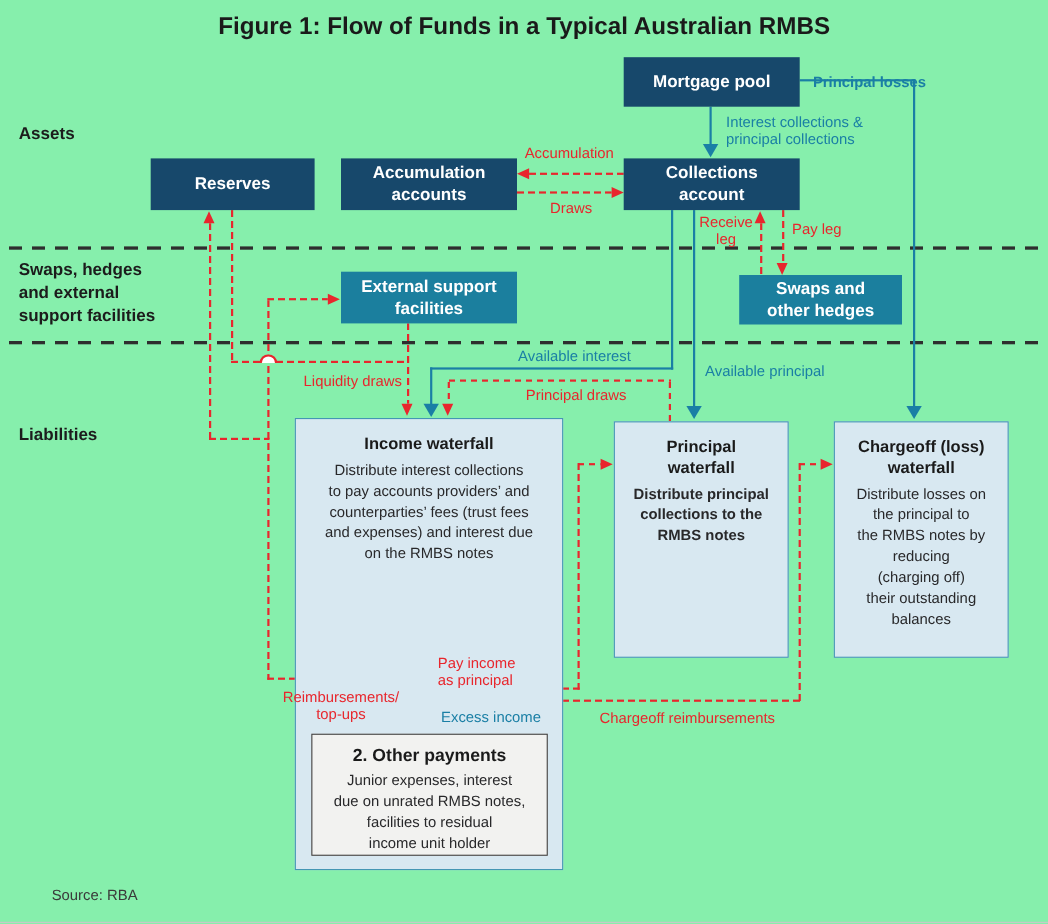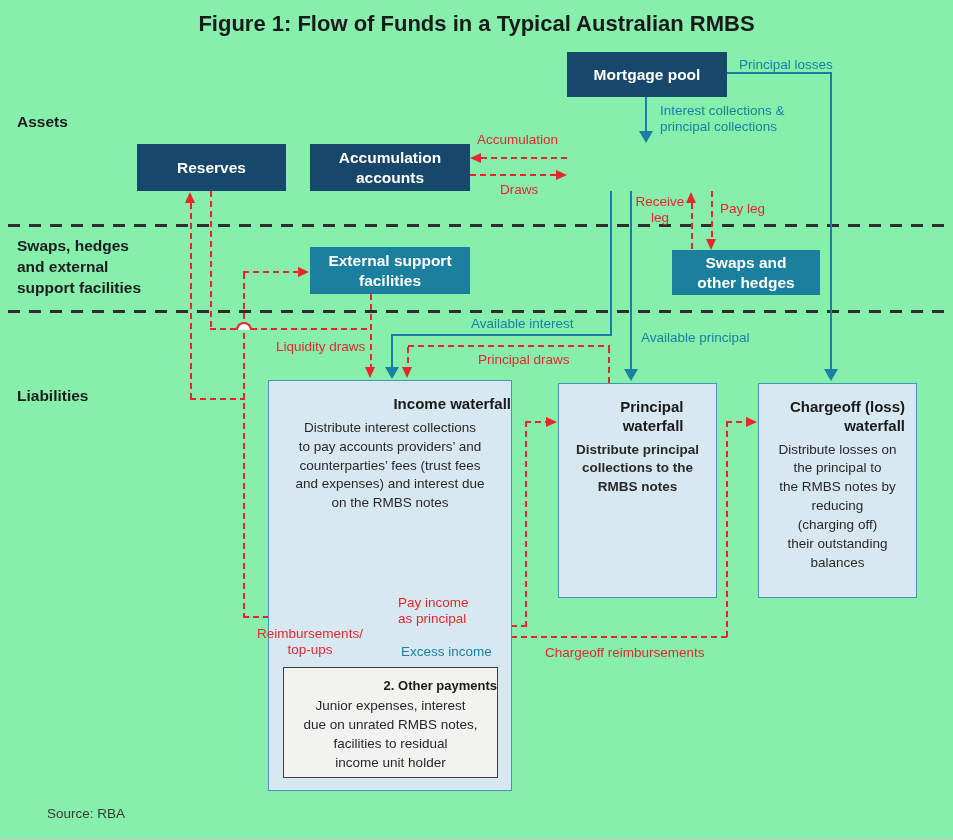--- a/index.html
+++ b/index.html
@@ -11,21 +11,21 @@
   .sep{position:absolute;left:8px;width:937px;height:3px;
        background:repeating-linear-gradient(90deg,#2e2e2e 0 12px,transparent 12px 21px);}
   
   .box-navy,.box-teal{position:absolute;display:flex;align-items:center;justify-content:center;
        text-align:center;color:#ffffff;font-weight:bold;font-size:15.5px;line-height:1.25;}
   .box-navy{background:#17486b;}
   .box-teal{background:#1b7f9e;}
   
   .wf{position:absolute;background:#d8e8f1;border:1.5px solid #4496b4;box-sizing:border-box;
       text-align:center;}
-  .wf-title{font-weight:bold;font-size:15px;color:#1a1a1a;line-height:1.25;margin:0 auto 5px auto;text-align:right;}
+  .wf-title{font-weight:bold;font-size:15px;color:#1a1a1a;line-height:1.25;margin:0 auto 5px auto;}
   .wf-body{font-size:13.5px;color:#28282a;line-height:1.4;margin:0 auto;}
   .inner-box{position:absolute;box-sizing:border-box;text-align:center;}
   .inner-required{background:#fbe9dc;border:2px solid #e8262d;}
   .inner-other{background:#f2f2f0;border:1.5px solid #3f3f3f;}
   .ln{display:block;}
   
   .bl{position:absolute;background:#1a7fa5;}           
   .rh{position:absolute;height:2px;background:repeating-linear-gradient(90deg,#e8262d 0 6px,transparent 6px 10px);}
   .rv{position:absolute;width:2px;background:repeating-linear-gradient(180deg,#e8262d 0 6px,transparent 6px 10px);}
   .hop{position:absolute;width:16px;height:8px;border:2px solid #e8262d;border-bottom:none;
@@ -132,20 +132,26 @@
 
   <div class="box-navy" style="left:137px;top:144px;width:149px;height:47px;">Reserves</div>
 
   <div class="box-navy" style="left:310px;top:144px;width:160px;height:47px;">
     <div>
         <span class="ln">Accumulation</span>
         <span class="ln">accounts</span>
       </div>
   </div>
 
+  <div class="box-navy" style="left:567px;top:144px;width:160px;height:47px;">
+    <div>
+        <span class="ln">Collections</span>
+        <span class="ln">account</span>
+      </div>
+  </div>
 
   <div class="box-teal" style="left:310px;top:247px;width:160px;height:47px;">
     <div>
         <span class="ln">External support</span>
         <span class="ln">facilities</span>
       </div>
   </div>
 
   <div class="box-teal" style="left:672px;top:250px;width:148px;height:45px;">
     <div>
@@ -160,21 +166,21 @@
       <span class="ln">Distribute interest collections</span>
       <span class="ln">to pay accounts providers’ and</span>
       <span class="ln">counterparties’ fees (trust fees</span>
       <span class="ln">and expenses) and interest due</span>
       <span class="ln">on the RMBS notes</span>
     </div>
   </div>
 
 
   <div class="inner-box inner-other" style="left:283px;top:667px;width:215px;height:111px;padding-top:10px;">
-    <div class="wf-title" style="font-size:13px;margin-bottom:3px;">2. Other payments</div>
+    <div class="wf-title" style="font-size:16px;margin-bottom:3px;">2. Other payments</div>
     <div class="wf-body" style="width:205px;">
       <span class="ln">Junior expenses, interest</span>
       <span class="ln">due on unrated RMBS notes,</span>
       <span class="ln">facilities to residual</span>
       <span class="ln">income unit holder</span>
     </div>
   </div>
 
   <div class="wf" style="left:558px;top:383px;width:159px;height:215px;padding-top:14px;">
     <div class="wf-title" style="width:92px;">
@@ -197,21 +203,21 @@
       <span class="ln">Distribute losses on</span>
       <span class="ln">the principal to</span>
       <span class="ln">the RMBS notes by</span>
       <span class="ln">reducing</span>
       <span class="ln">(charging off)</span>
       <span class="ln">their outstanding</span>
       <span class="ln">balances</span>
     </div>
   </div>
 
-  <div class="lbl c-blue" style="left:739px;top:57px;">Principal losses</div>
+  <div class="lbl c-blue" style="left:739px;top:67px;font-weight:bold;">Principal losses</div>
 
   <div class="lbl c-blue lbl-wrap" style="left:660px;top:103px;width:145px;">
     <span class="ln">Interest collections &amp;</span>
     <span class="ln">principal collections</span>
   </div>
 
   <div class="lbl c-red" style="left:477px;top:132px;">Accumulation</div>
   <div class="lbl c-red" style="left:500px;top:182px;">Draws</div>
 
   <div class="lbl c-red lbl-wrap" style="left:632px;top:194px;width:56px;text-align:center;">

